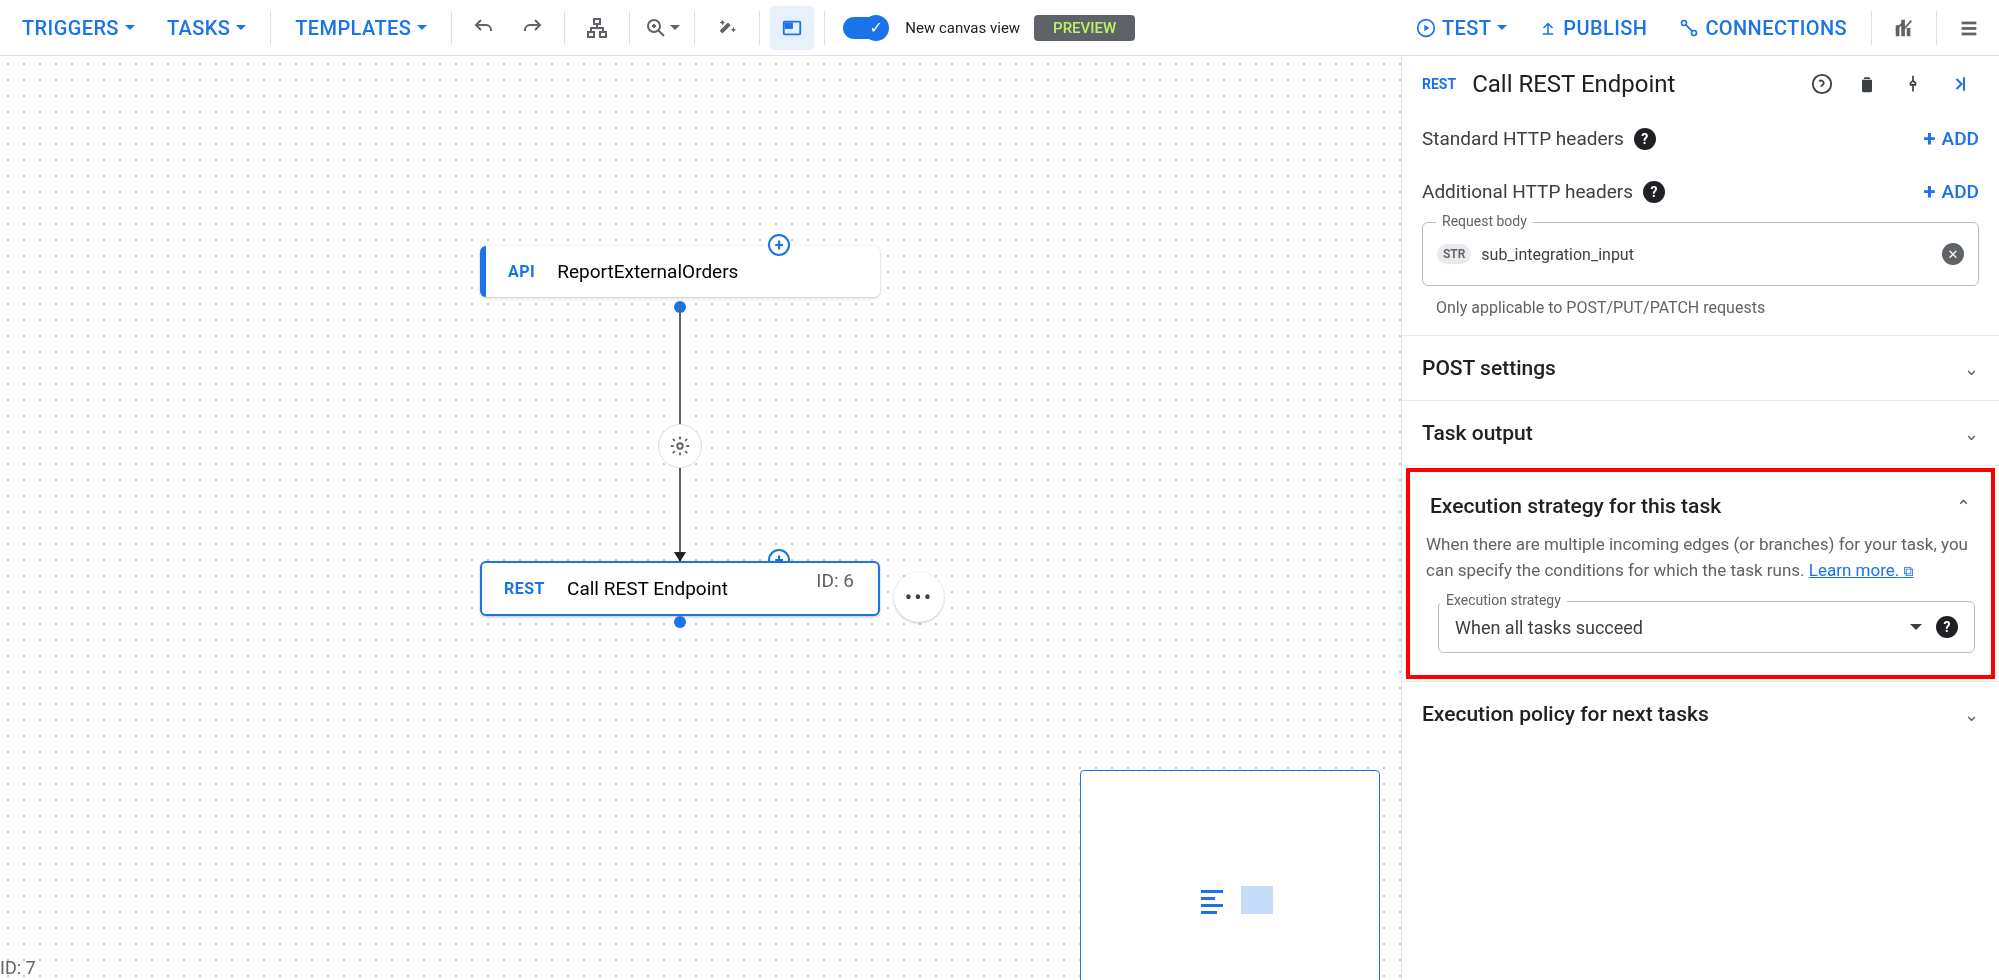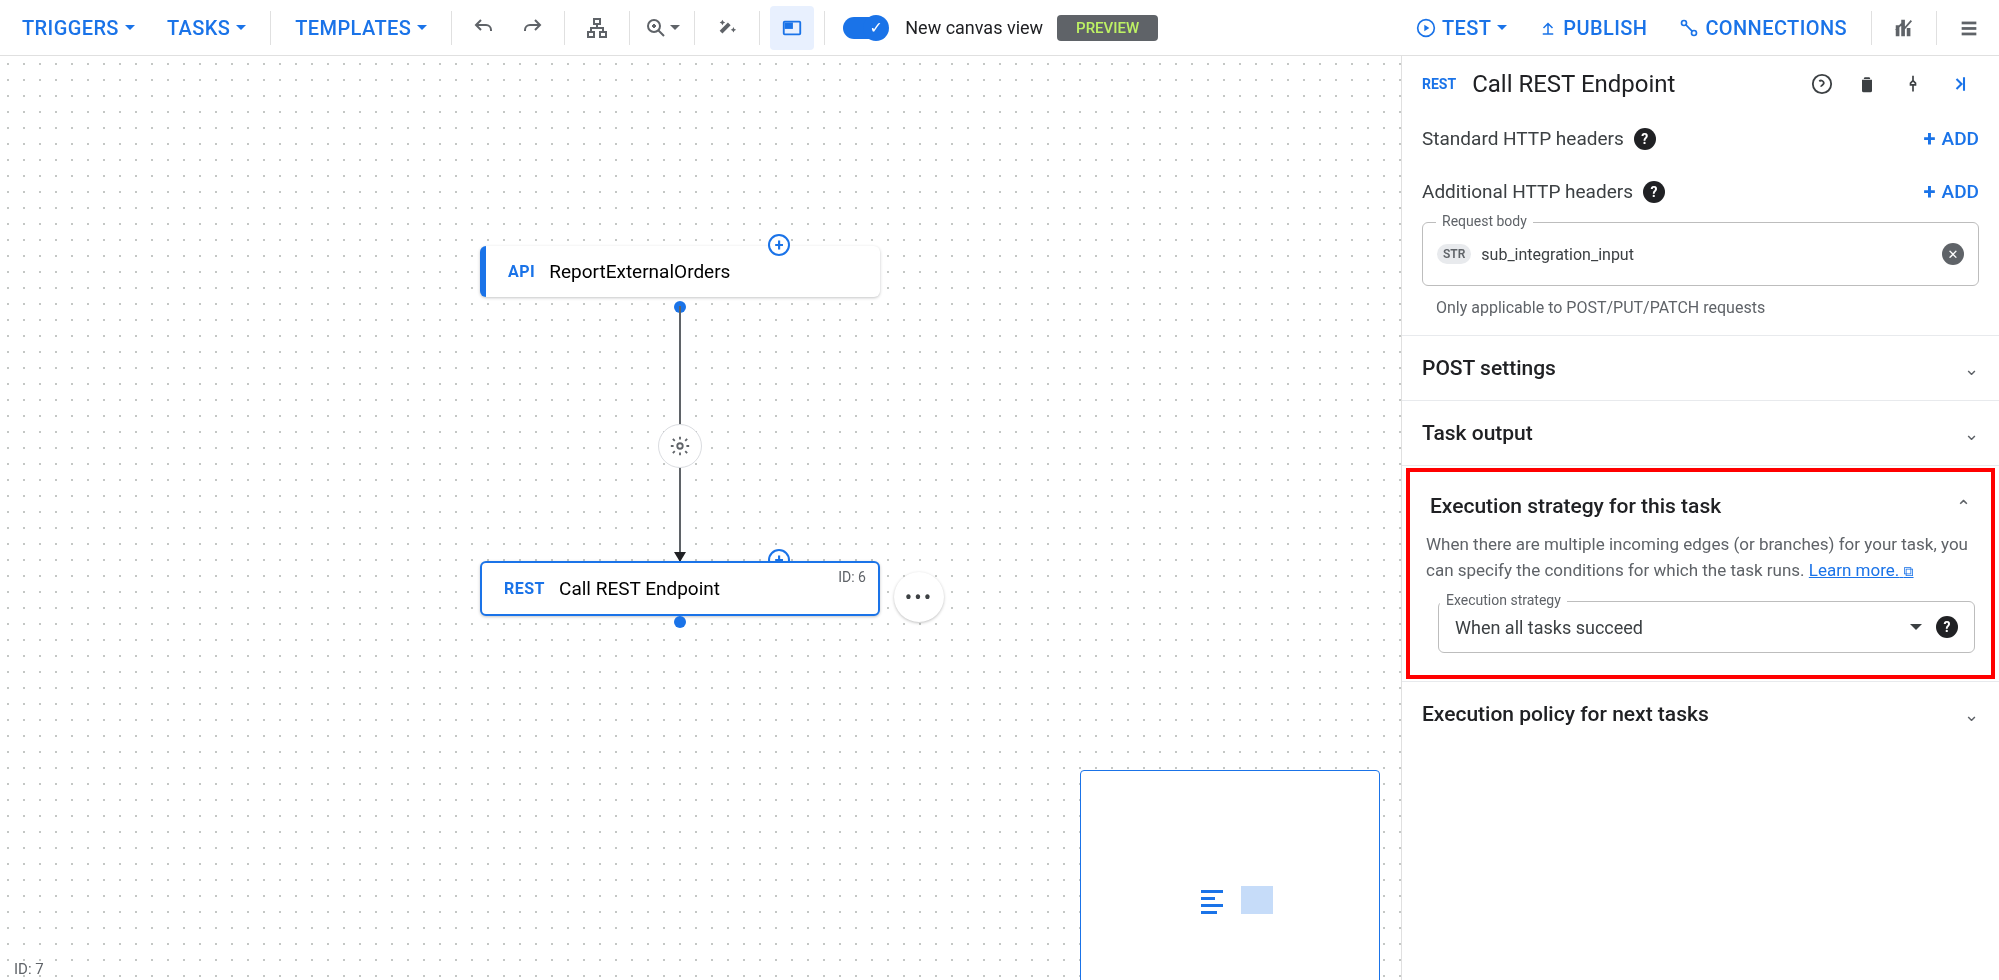--- a/index.html
+++ b/index.html
@@ -8,31 +8,31 @@
 
 .toolbar { display: flex; align-items: center; height: 56px; border-bottom: 1px solid #e0e0e0; padding: 0 8px; gap: 4px; background: #fff; position: relative; z-index: 2; }
 .toolbar .btn-txt { color: #1a73e8; font-weight: 500; font-size: 20px; letter-spacing: .4px; padding: 8px 14px; display: flex; align-items: center; gap: 6px; cursor: pointer; }
 .toolbar .arrow-down { width: 0; height: 0; border-left: 5px solid transparent; border-right: 5px solid transparent; border-top: 5px solid #1a73e8; }
 .toolbar .sep { width: 1px; height: 34px; background: #e0e0e0; margin: 0 6px; }
 .toolbar .icon-btn { width: 44px; height: 44px; display: flex; align-items: center; justify-content: center; cursor: pointer; border-radius: 4px; color: #5f6368; }
 .toolbar .icon-btn.active { background: #e8f0fe; color: #1a73e8; }
 .toolbar .spacer { flex: 1; }
 .toggle { width: 44px; height: 22px; background: #1a73e8; border-radius: 11px; position: relative; margin: 0 8px; }
 .toggle .check { position: absolute; right: -2px; top: -2px; width: 26px; height: 26px; border-radius: 50%; background: #1a73e8; display: flex; align-items: center; justify-content: center; color: #fff; font-size: 16px; }
-.canvas-label { font-size: 18px; color: #202124; margin-left: 6px; }
+.canvas-label { font-size: 15px; color: #202124; margin-left: 6px; }
 .preview-badge { background: #5f6368; color: #bef264; font-size: 15px; font-weight: 500; padding: 4px 19px; border-radius: 4px; margin-left: 10px; }
 
 
 .stage { position: absolute; top: 56px; left: 0; right: 0; bottom: 0; background-image: radial-gradient(#c4c7c5 1px, transparent 1px); background-size: 16px 16px; }
 
-.node { position: absolute; background: #fff; border-radius: 6px; box-shadow: 0 1px 3px rgba(60,64,67,.3); padding: 14px 22px; display: flex; align-items: center; gap: 14px; font-size: 19px; }
+.node { position: absolute; background: #fff; border-radius: 6px; box-shadow: 0 1px 3px rgba(60,64,67,.3); padding: 14px 22px; display: flex; align-items: center; gap: 22px; font-size: 19px; }
 .node.api { left: 480px; top: 190px; width: 400px; border-left: 6px solid #1a73e8; }
 .node.rest { left: 480px; top: 505px; width: 400px; border: 2px solid #1a73e8; }
 .node .tag { color: #1a73e8; font-weight: 700; font-size: 16px; letter-spacing: .5px; }
-.node .id-badge { position: absolute; top: 6px; right: 12px; font-size: 14px; color: #5f6368; }
+.node .id-badge { position: absolute; top: 6px; right: 24px; font-size: 19px; color: #5f6368; }
 
 .plus-badge { position: absolute; width: 22px; height: 22px; border: 2px solid #1a73e8; border-radius: 50%; background: #fff; color: #1a73e8; display: flex; align-items: center; justify-content: center; font-size: 16px; font-weight: bold; }
 .plus1 { left: 768px; top: 178px; }
 .plus2 { left: 768px; top: 493px; }
 
 .conn-dot { position: absolute; width: 12px; height: 12px; background: #1a73e8; border-radius: 50%; }
 .dot1 { left: 674px; top: 245px; }
 .dot2 { left: 674px; top: 560px; }
 .conn-line { position: absolute; left: 679px; top: 250px; width: 2px; height: 258px; background: #5f6368; }
 .arrow-head { position: absolute; left: 674px; top: 496px; width: 0; height: 0; border-left: 6px solid transparent; border-right: 6px solid transparent; border-top: 10px solid #202124; }
@@ -75,21 +75,21 @@
 .desc { font-size: 17px; color: #5f6368; line-height: 1.5; margin: 4px 0 18px 0; }
 .desc a { color: #1a73e8; text-decoration: underline; }
 .ext-ic { font-size: 14px; }
 
 .select-wrap { position: relative; }
 .select-legend { position: absolute; top: -9px; left: 14px; background: #fff; padding: 0 6px; font-size: 14px; color: #5f6368; }
 .select-box { border: 1px solid #bdbdbd; border-radius: 6px; padding: 14px 16px; display: flex; align-items: center; font-size: 18px; color: #3c4043; margin-left: 12px; }
 .select-box .sv { flex: 1; }
 .select-box .tri { width: 0; height: 0; border-left: 6px solid transparent; border-right: 6px solid transparent; border-top: 6px solid #3c4043; margin-right: 14px; }
 
-.footer-id { position: absolute; left: 14px; bottom: 2px; font-size: 15px; color: #5f6368; }
+.footer-id { position: absolute; left: 0; bottom: 2px; font-size: 18px; color: #5f6368; }
 
 svg { display:block; }
 </style>
 </head>
 <body>
 
 <div class="toolbar">
   <div class="btn-txt">
       <span>TRIGGERS</span>
       <span class="arrow-down"></span>

